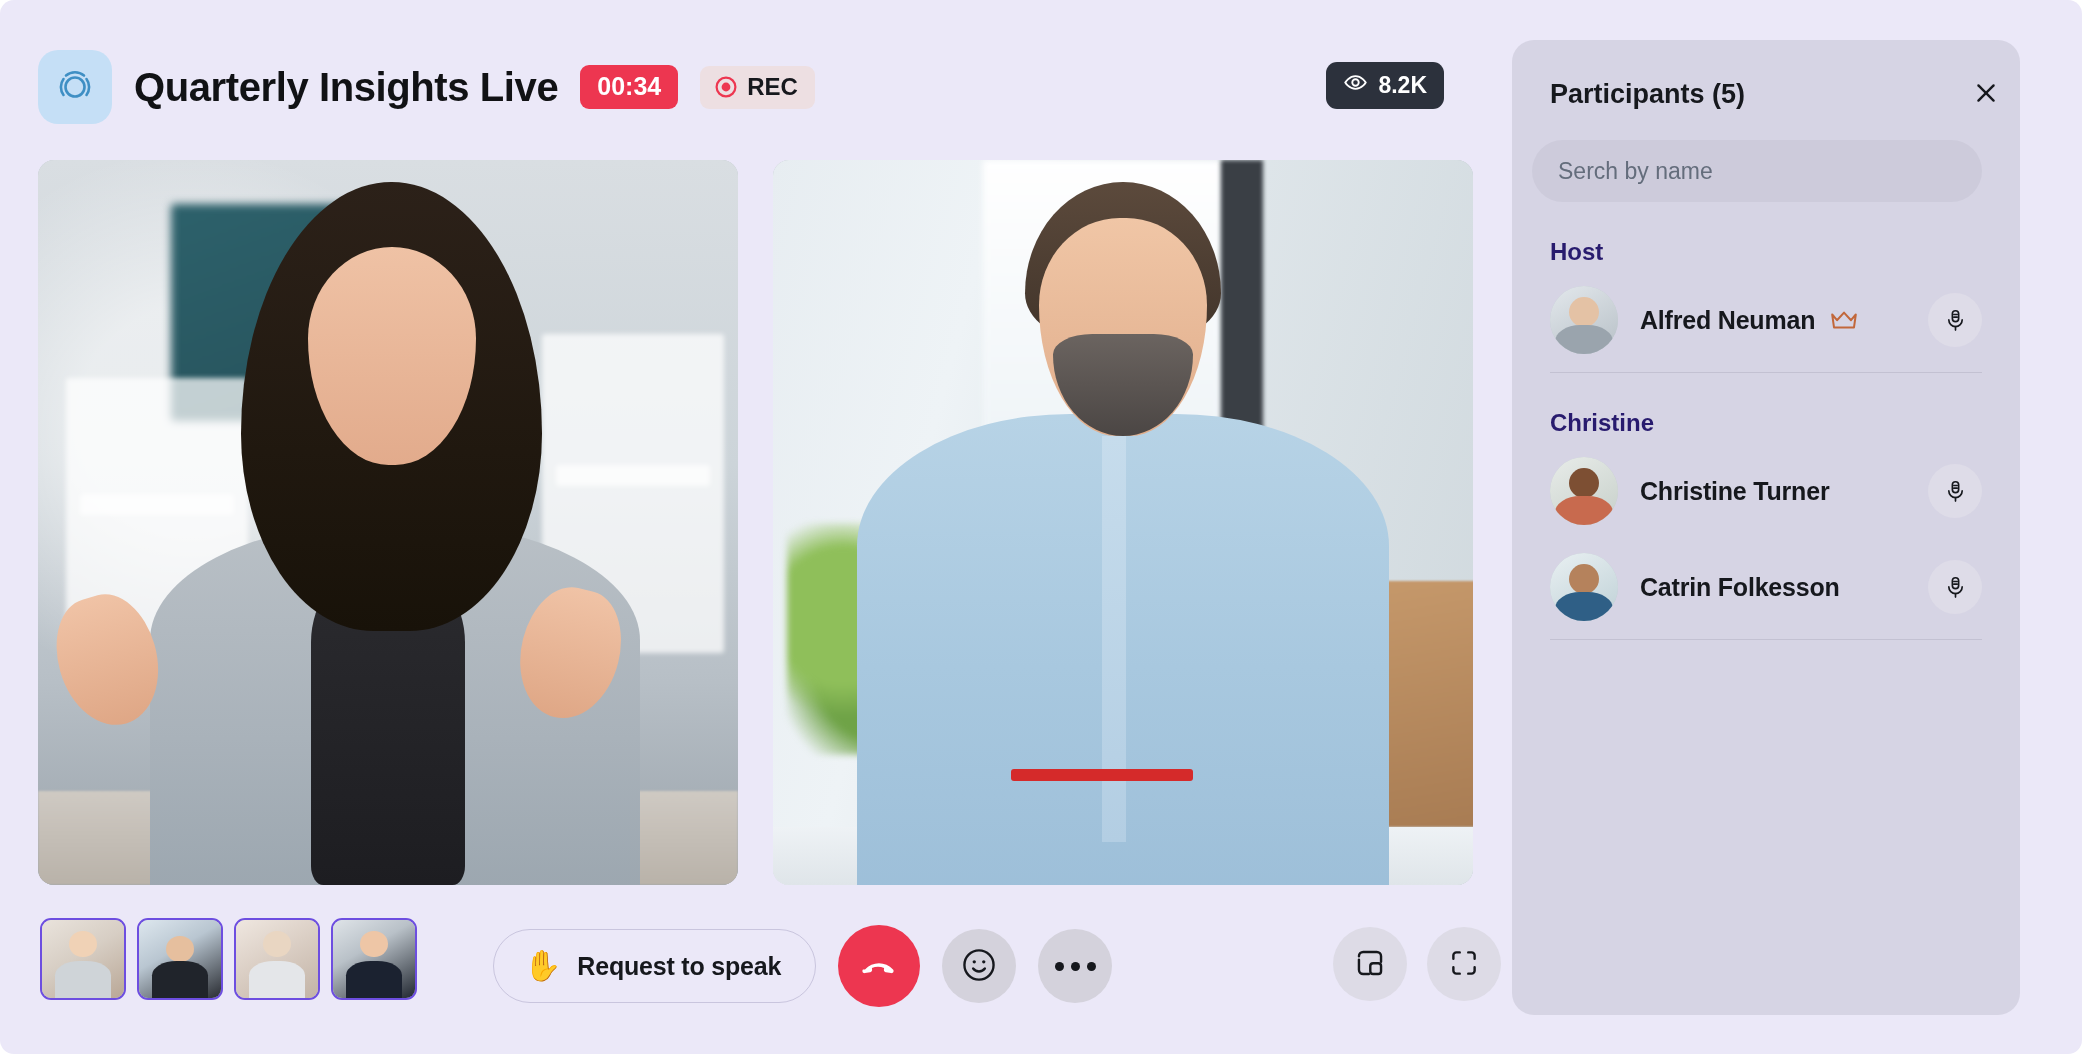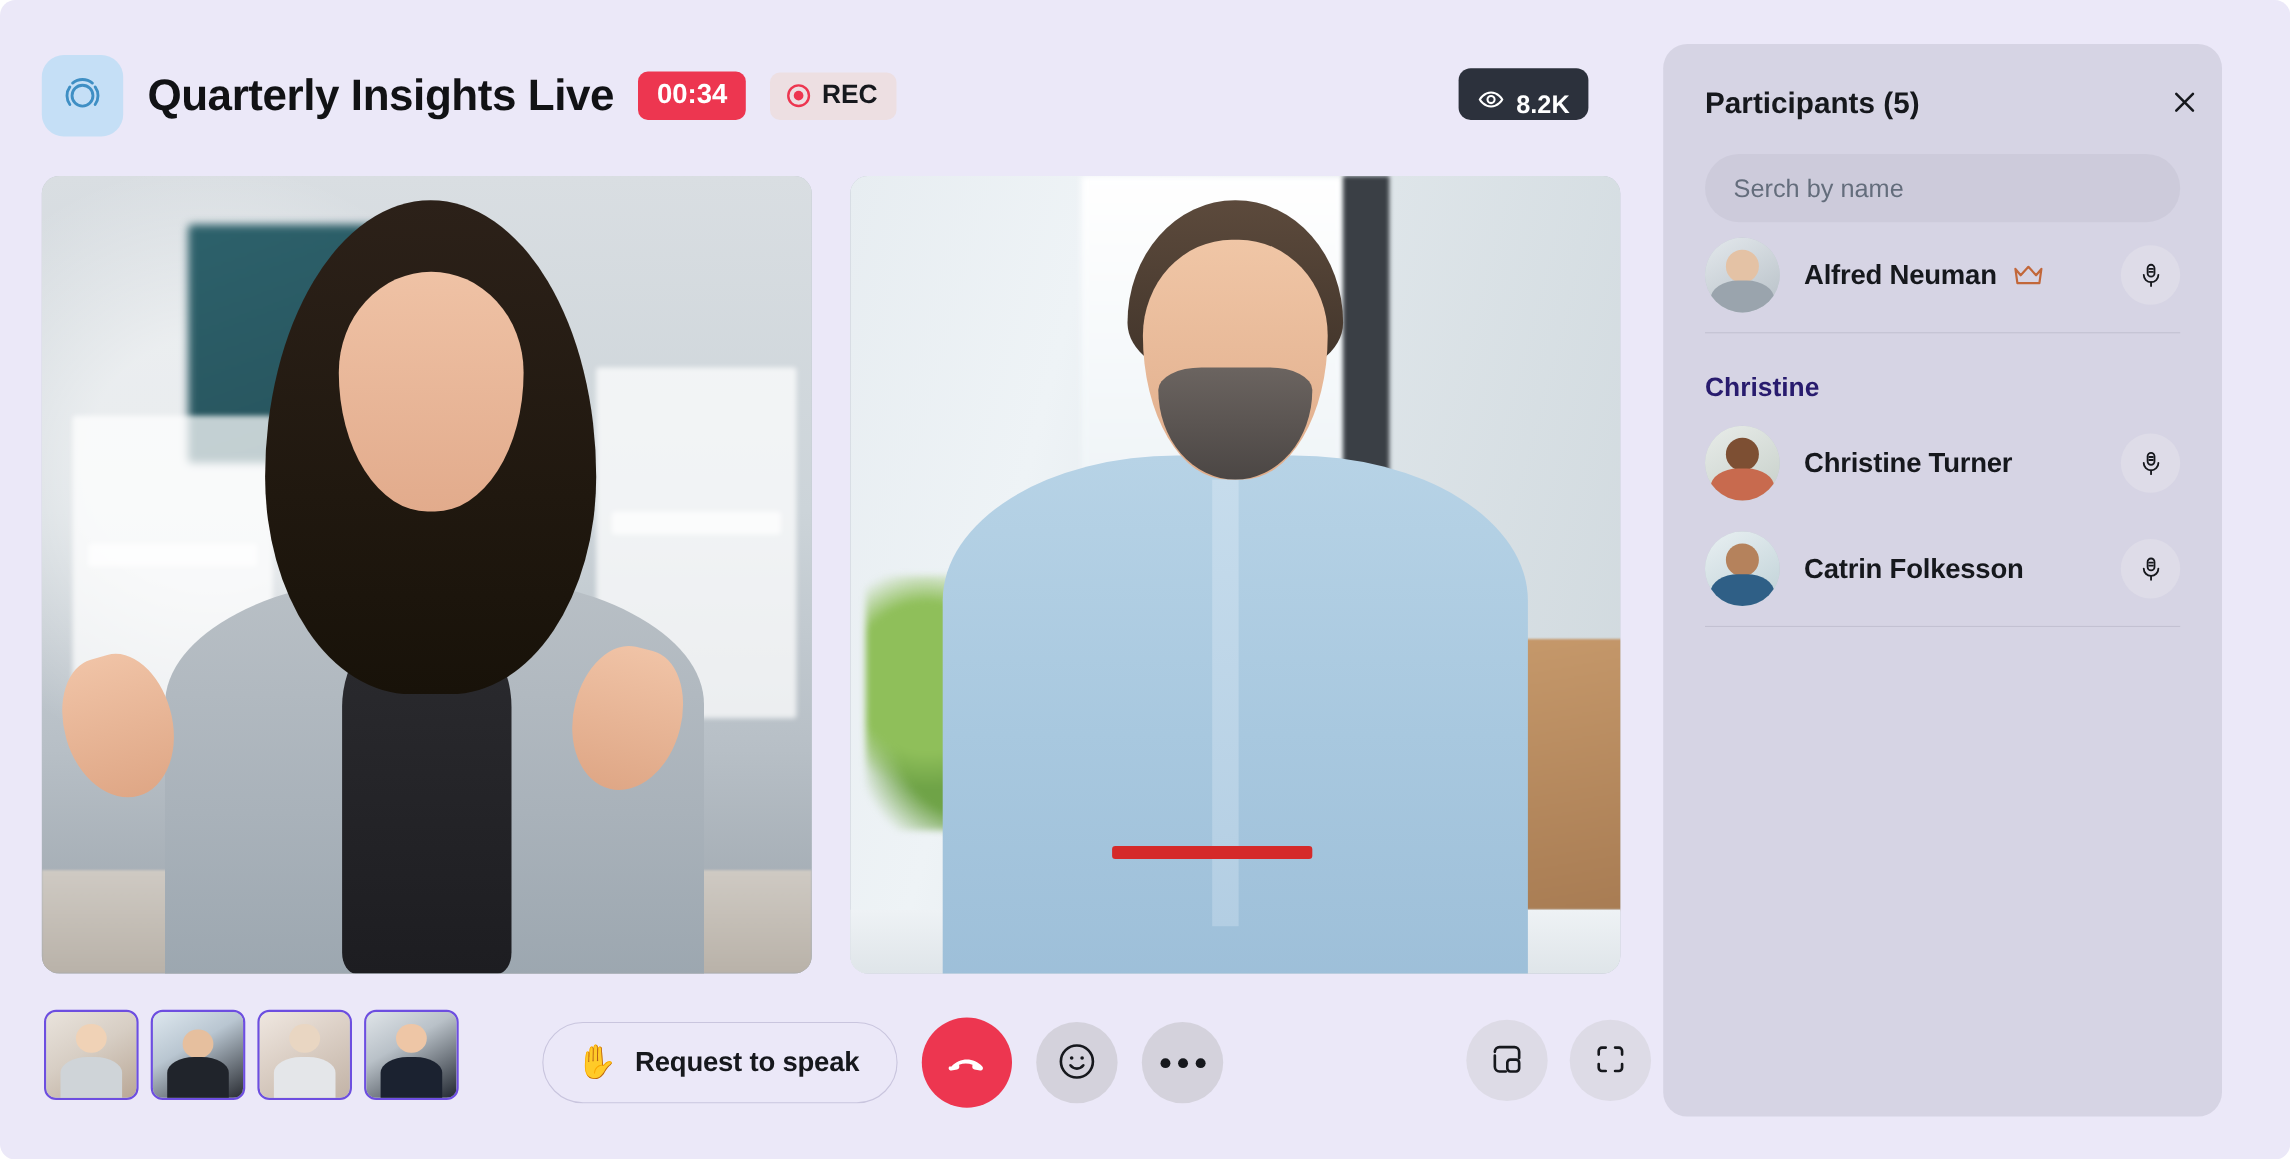--- a/index.html
+++ b/index.html
@@ -52,21 +52,21 @@
   }
   .rec-dot-wrap { display: flex; flex: none; }
 
   .viewers-badge {
     position: absolute;
     right: 638px; top: 62px;
     background: #2c313c; color: #ffffff;
     border-radius: 11px;
     height: 47px;
     padding: 0 17px;
-    display: flex; align-items: flex-end; gap: 10px;
+    display: flex; align-items: center; gap: 10px;
     font-size: 23px; font-weight: bold;
   }
 
   
   .stage { position: absolute; left: 38px; top: 160px; }
   .tile {
     position: absolute;
     border-radius: 16px;
     overflow: hidden;
     background: #b9c2c9;
@@ -257,21 +257,21 @@
   .panel-head {
     display: flex; align-items: center; justify-content: space-between;
     padding: 36px 16px 0 38px;
   }
   .panel-title { font-size: 27px; font-weight: bold; color: #16181d; }
   .close-btn {
     background:none; border:none; cursor:pointer;
     width: 36px; height: 36px;
     display:flex; align-items:center; justify-content:center;
   }
-  .search-wrap { padding: 28px 38px 0 38px; }
+  .search-wrap { padding: 28px 38px 0 20px; }
   .search-input {
     width: 100%; height: 62px;
     border-radius: 31px;
     border: none;
     background: #cdcbdb;
     padding: 0 26px;
     font-size: 23px; color: #5b6472;
     font-family: "Liberation Sans", sans-serif;
     outline: none;
   }
@@ -484,20 +484,21 @@
         </span>
       </button>
     </div>
 
     <div class="search-wrap">
       <input class="search-input" type="text" placeholder="Serch by name" style="">
     </div>
 
     <div class="plist">
 
+      <div class="group-label">Host</div>
       <div class="prow">
         <div class="avatar">
           <div class="th-bg av1"></div>
           <div class="av-head" style="background:#e4c2a5;"></div>
           <div class="av-body" style="background:#9aa4ad;"></div>
         </div>
         <div class="name-wrap">
           <span class="pname">Alfred Neuman</span>
           <span class="crown">
             <svg width="30" height="24" viewBox="0 0 30 24" fill="none" stroke="#c2673a" stroke-width="2" stroke-linejoin="round" stroke-linecap="round">

